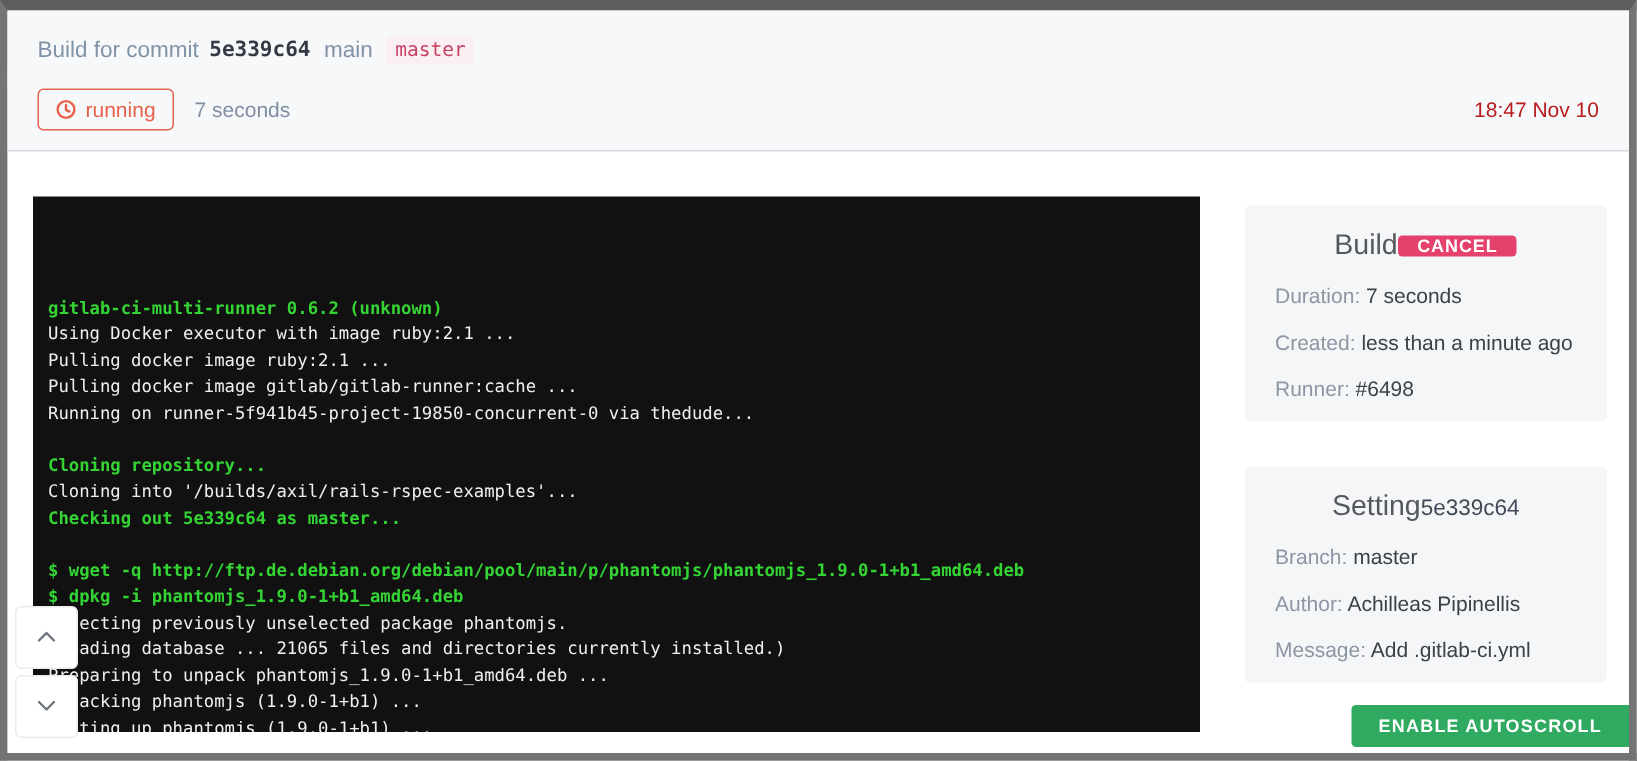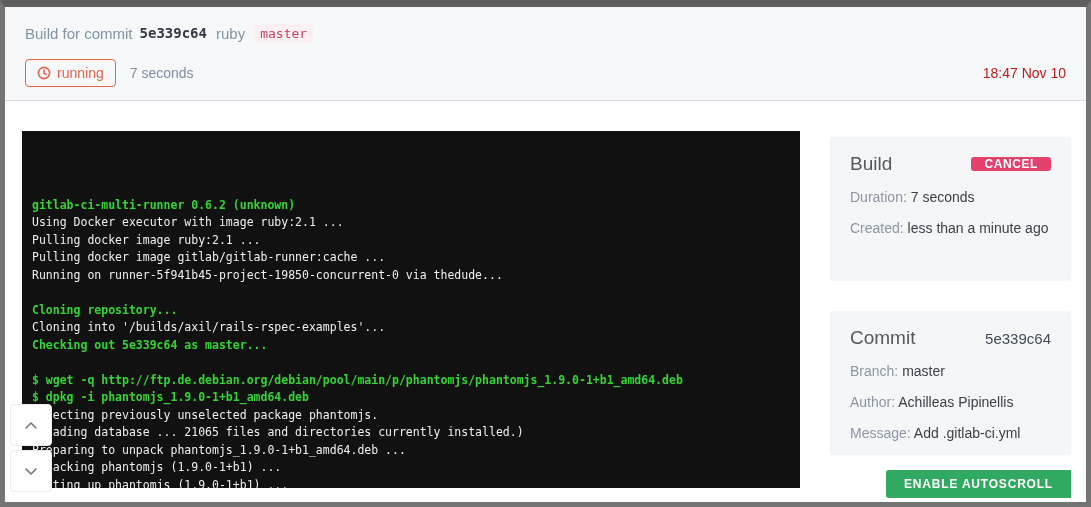--- a/index.html
+++ b/index.html
@@ -61,21 +61,21 @@
   .terminal .line { color: var(--log-out); }
   .terminal .line.command { color: var(--log-cmd); font-weight: bold; }
 
   
   .panel {
     position: absolute; left: 825px; width: 241px; height: 144px;
     background: #f5f6f8; border-radius: 3px; padding: 16px 20px 14px 20px;
   }
   .panel.build  { top: 130px; }
   .panel.commit { top: 304px; }
-  .panel-head { display: flex; align-items: center; justify-content: space-between; margin-bottom: 13px; }
+  .panel-head { display: flex; align-items: center; justify-content: center; margin-bottom: 13px; }
   .panel-title { font-size: 19px; color: #55585c; font-weight: normal; }
   .panel-sha { font-size: 15px; color: #414b57; cursor: pointer; }
   .cancel-btn {
     background: var(--cancel); color: #ffffff; border: none; border-radius: 3px;
     font-size: 12px; font-weight: bold; letter-spacing: 0.6px;
     padding: 0 13px; cursor: pointer; font-family: "Liberation Sans", sans-serif;
   }
   .panel-row { font-size: 14px; color: #8c96a4; margin-bottom: 12px; line-height: 19px; }
   .panel-row .val { color: #3a4149; }
 
@@ -83,36 +83,36 @@
   .scroll-btn {
     position: absolute; left: 5px; width: 42px; height: 42px;
     background: #ffffff; border: 1px solid #ebebeb; border-radius: 4px;
     display: flex; align-items: center; justify-content: center; cursor: pointer;
   }
   .scroll-btn.up   { top: 397px; }
   .scroll-btn.down { top: 443px; }
 
   
   .autoscroll-btn {
-    position: absolute; right: 15px; top: 463px; height: 28px;
+    position: absolute; right: 0; top: 463px; height: 28px;
     background: var(--autoscroll); color: #ffffff; border: none; border-radius: 3px 0 0 3px;
     font-size: 12px; font-weight: bold; letter-spacing: 0.8px;
     padding: 0 18px; cursor: pointer; font-family: "Liberation Sans", sans-serif;
   }
 </style>
 </head>
 <body>
 
 <div class="window">
   <div class="app">
 
     <div class="build-header">
       <span>Build for commit</span>
       <span class="sha">5e339c64</span>
-      <span class="from">ruby</span>
+      <span class="from">main</span>
       <span class="branch-code">master</span>
     </div>
 
     <div class="status-bar">
       <span class="status-badge">
         <span>
           <svg width="14" height="14" viewBox="0 0 14 14">
             <circle cx="7" cy="7" r="5.6" fill="none" stroke="#e7624a" stroke-width="1.6"></circle>
             <path d="M7 4 L7 7.3 L9.3 8.4" fill="none" stroke="#e7624a" stroke-width="1.6" stroke-linecap="round"></path>
           </svg>
@@ -133,25 +133,29 @@
         <button class="cancel-btn">CANCEL</button>
       </div>
       <div class="panel-row">
         <span>Duration:</span>
         <span class="val">7 seconds</span>
       </div>
       <div class="panel-row">
         <span>Created:</span>
         <span class="val">less than a minute ago</span>
       </div>
+      <div class="panel-row">
+        <span>Runner:</span>
+        <span class="val">#6498</span>
+      </div>
     </div>
 
     <div class="panel commit">
       <div class="panel-head">
-        <span class="panel-title">Commit</span>
+        <span class="panel-title">Setting</span>
         <span class="panel-sha">5e339c64</span>
       </div>
       <div class="panel-row">
         <span>Branch:</span>
         <span class="val">master</span>
       </div>
       <div class="panel-row">
         <span>Author:</span>
         <span class="val">Achilleas Pipinellis</span>
       </div>

